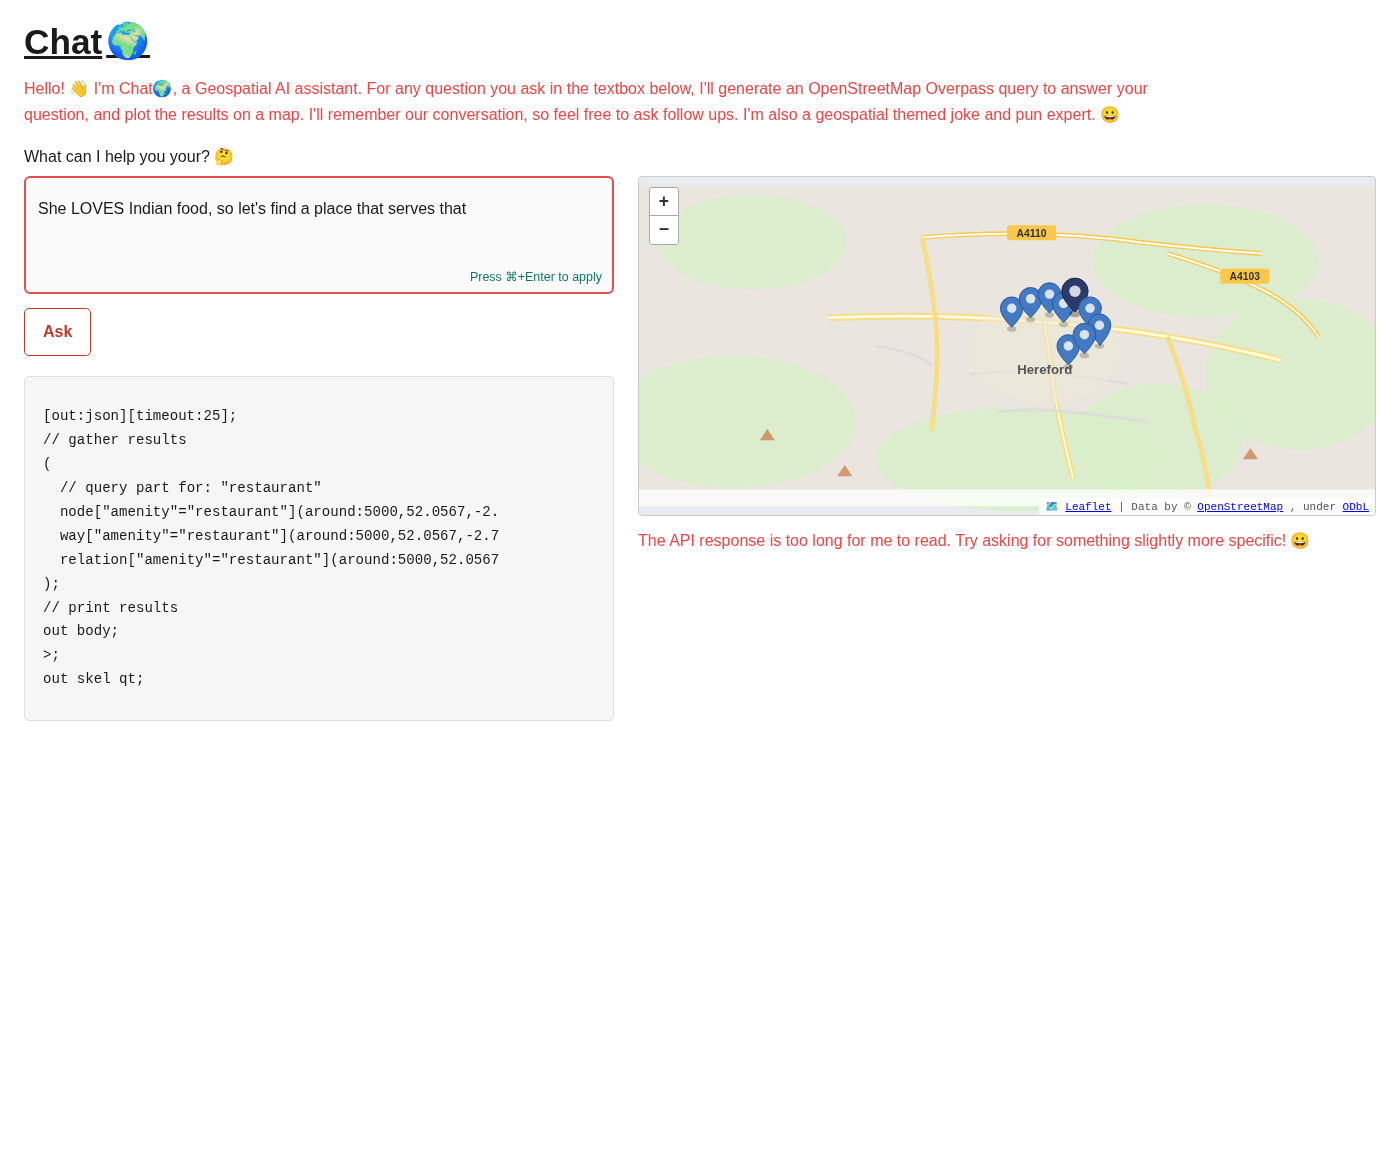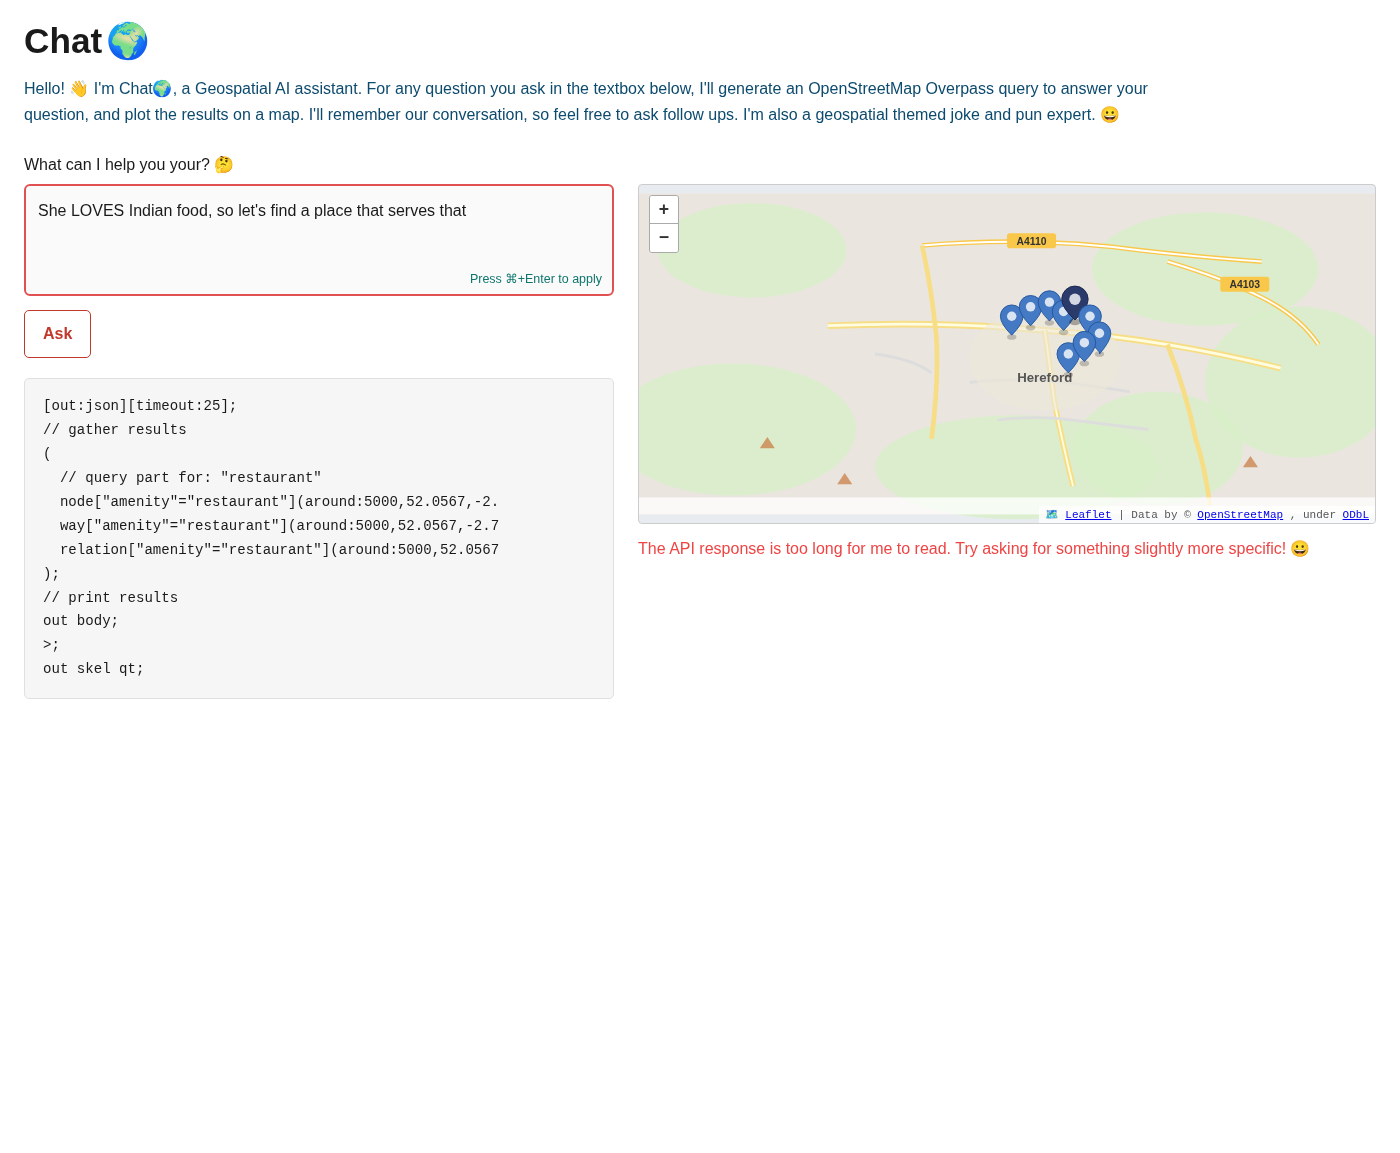--- a/index.html
+++ b/index.html
@@ -10,29 +10,30 @@
       background: #fff;
       padding: 20px 24px;
       max-width: 1400px;
     }
 
     .app-title {
       font-size: 2.2rem;
       font-weight: 800;
       margin-bottom: 14px;
       display: flex;
-      align-items: center;
+      align-items: flex-end;
       gap: 4px;
+      text-decoration: underline;
     }
 
     .intro-text {
       font-size: 1rem;
       line-height: 1.6;
-      color: #0c4a6e;
-      margin-bottom: 28px;
+      color: #ef4444;
+      margin-bottom: 20px;
       max-width: 1160px;
     }
 
     .helper-label {
       font-size: 1rem;
       margin-bottom: 10px;
       color: #1a1a1a;
     }
 
     .main-layout {
@@ -47,21 +48,21 @@
     }
 
     .right-panel {
       flex: 1;
     }
 
     .textarea-wrapper {
       border: 2px solid #e05252;
       border-radius: 6px;
       background: #fafafa;
-      padding: 16px 12px 28px 12px;
+      padding: 22px 12px 28px 12px;
       position: relative;
       margin-bottom: 14px;
     }
 
     .query-textarea {
       width: 100%;
       border: none;
       outline: none;
       background: transparent;
       font-size: 1rem;
@@ -95,21 +96,21 @@
       font-size: 1rem;
       line-height: 1.6;
       color: #1a1a1a;
       margin-bottom: 14px;
     }
 
     .code-block {
       background: #f6f6f6;
       border: 1px solid #e0e0e0;
       border-radius: 5px;
-      padding: 16px 18px;
+      padding: 28px 18px;
       font-family: "Courier New", Courier, monospace;
       font-size: 0.88rem;
       line-height: 1.7;
       color: #1a1a1a;
       margin-bottom: 28px;
       white-space: pre-wrap;
       word-break: break-all;
     }
 
     .fun-fact {

